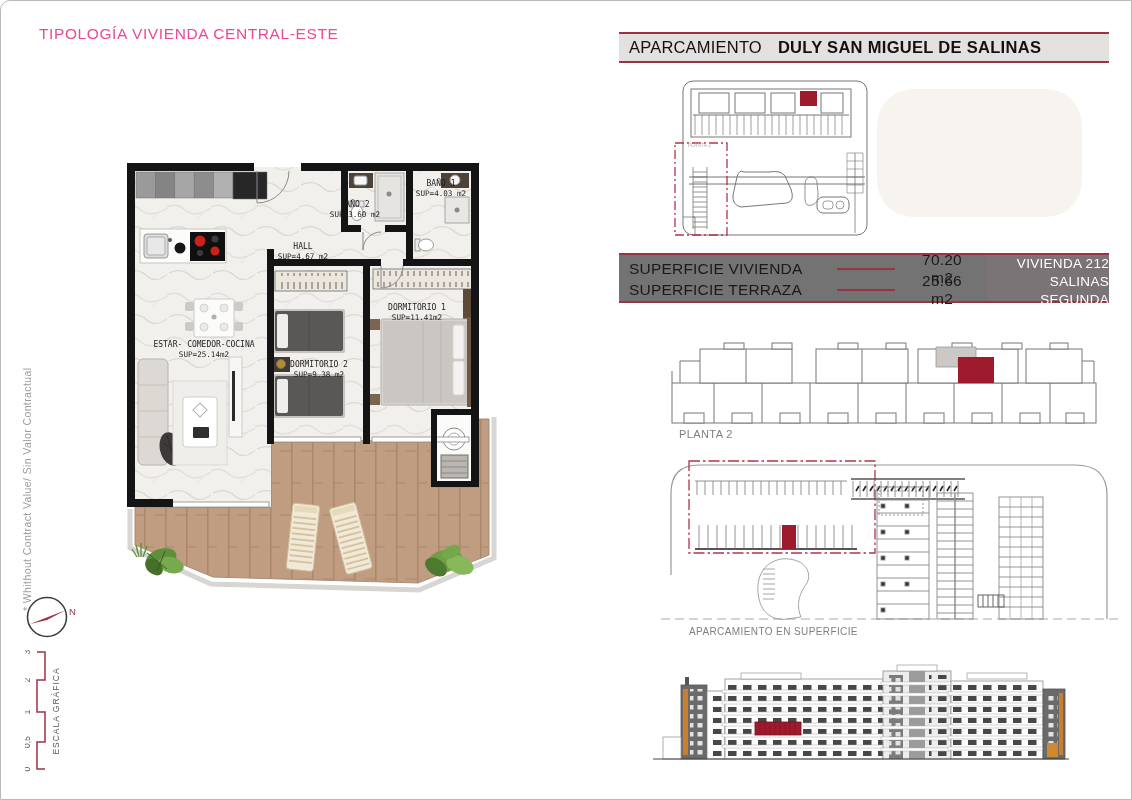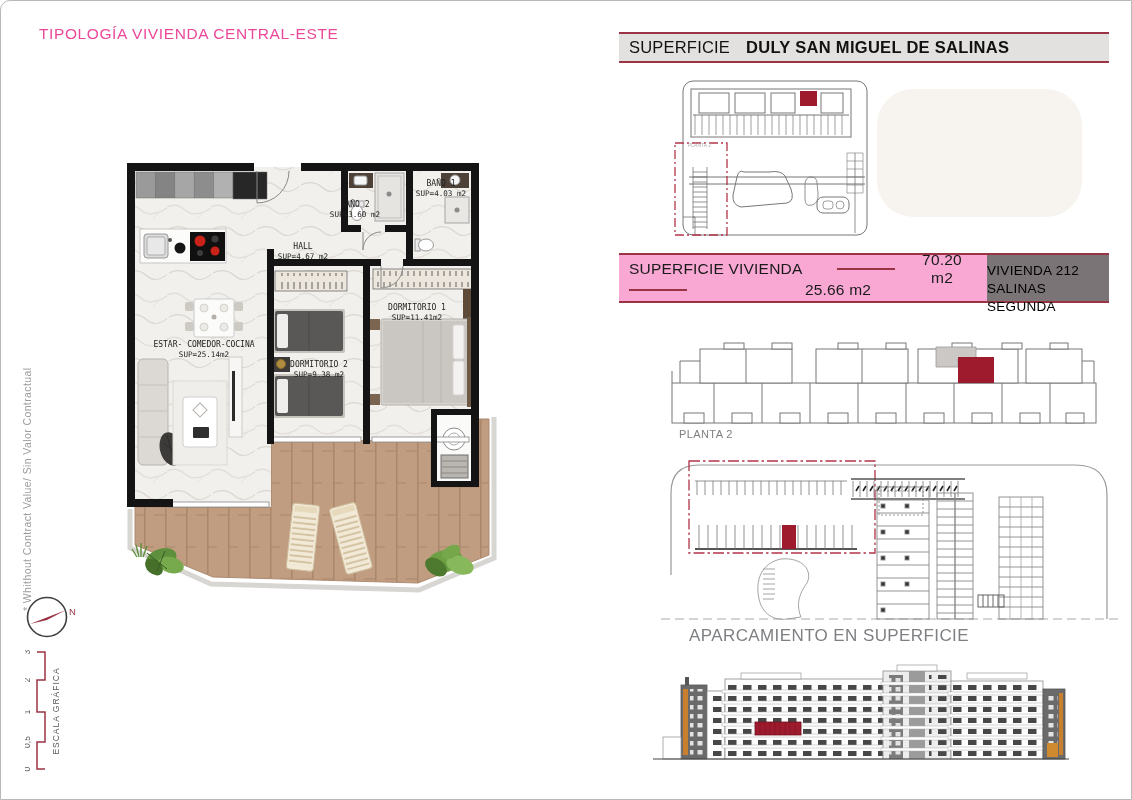--- a/index.html
+++ b/index.html
@@ -14,32 +14,32 @@
   .compass{position:absolute;left:22px;top:592px;}
   .scalebar{position:absolute;left:24px;top:646px;}
   .header-bar{position:absolute;left:618px;top:31px;width:490px;height:31px;box-sizing:border-box;
               background:#e2e1df;border-top:2px solid #9a3344;border-bottom:2px solid #9a3344;
               display:flex;align-items:center;padding-left:10px;font-size:16.5px;color:#111;
               letter-spacing:.2px;}
   .header-bar .bold{font-weight:bold;margin-left:16px;letter-spacing:.3px;}
   .siteplan{position:absolute;left:668px;top:76px;}
   .surface-bar{position:absolute;left:618px;top:252px;width:490px;height:50px;box-sizing:border-box;
                display:flex;border-top:2px solid #9a3344;border-bottom:2px solid #9a3344;}
-  .surface-left{flex:1;background:#f9a8d4;padding:3px 8px 0 10px;}
+  .surface-left{flex:1;background:#737373;padding:3px 8px 0 10px;}
   .surface-row{display:flex;align-items:center;height:21px;font-size:15.5px;color:#1a1a1a;letter-spacing:.2px;}
   .surface-row .lbl{width:208px;}
   .surface-row .dash{width:58px;height:2px;background:#9a3344;margin-right:14px;}
   .surface-row .val{flex:1;text-align:center;padding-right:4px;}
-  .surface-badge{width:122px;background:#7b7477;color:#000000;text-align:left;
-                 font-size:13.5px;line-height:18px;padding-top:7px;box-sizing:border-box;letter-spacing:.3px;}
+  .surface-badge{width:122px;background:#7b7477;color:#ffffff;text-align:right;
+                 font-size:13.5px;line-height:18px;box-sizing:border-box;letter-spacing:.3px;}
   .planta2{position:absolute;left:665px;top:330px;}
   .diagram-label{position:absolute;font-size:11px;color:#7d7f82;letter-spacing:.4px;}
   .planta2-label{left:678px;top:427px;}
   .parking{position:absolute;left:660px;top:452px;}
-  .parking-label{left:688px;top:625px;font-size:17px;}
+  .parking-label{left:688px;top:625px;font-size:10px;}
   .elevation{position:absolute;left:650px;top:648px;}
   svg{display:block;}
   .roomname{font-family:"DejaVu Sans Mono",monospace;font-size:8px;fill:#1d1d1d;}
   .roomsup{font-family:"DejaVu Sans Mono",monospace;font-size:7.6px;fill:#1d1d1d;}
   .tinylbl{font-family:"Liberation Sans",sans-serif;font-size:5px;fill:#b3aeae;}
   .scaletxt{font-family:"Liberation Sans",sans-serif;font-size:8.5px;fill:#5a5a5a;}
 </style>
 </head>
 <body>
 
@@ -279,21 +279,21 @@
       <text class="scaletxt" x="5" y="122" transform="rotate(-90 5 122)">0</text>
       <text class="scaletxt" x="5" y="95" transform="rotate(-90 5 95)">0,5</text>
       <text class="scaletxt" x="5" y="65" transform="rotate(-90 5 65)">1</text>
       <text class="scaletxt" x="5" y="33" transform="rotate(-90 5 33)">2</text>
       <text class="scaletxt" x="5" y="5" transform="rotate(-90 5 5)">3</text>
       <text class="scaletxt" x="34" y="64" transform="rotate(-90 34 64)" letter-spacing="1">ESCALA GRÁFICA</text>
     </g>
   </svg>
 
   <div class="header-bar">
-    <span>SUPERFICIE</span>
+    <span>APARCAMIENTO</span>
     <span class="bold">DULY SAN MIGUEL DE SALINAS</span>
   </div>
 
   <svg class="siteplan" width="420" height="164" viewBox="0 0 420 164">
     <rect x="208" y="12" width="205" height="128" rx="36" fill="#f7f4ef"></rect>
     <g stroke="#777" fill="none" stroke-width="1">
       <rect x="14" y="4" width="184" height="154" rx="10" fill="#ffffff"></rect>
       <rect x="22" y="12" width="160" height="48"></rect>
       <rect x="30" y="16" width="30" height="20"></rect>
       <rect x="66" y="16" width="30" height="20"></rect>
@@ -321,20 +321,21 @@
   </svg>
 
   <div class="surface-bar">
     <div class="surface-left">
       <div class="surface-row">
         <span class="lbl">SUPERFICIE VIVIENDA</span>
         <span class="dash"></span>
         <span class="val">70.20 m2</span>
       </div>
       <div class="surface-row">
+        <span class="lbl">SUPERFICIE TERRAZA</span>
         <span class="dash"></span>
         <span class="val">25.66 m2</span>
       </div>
     </div>
     <div class="surface-badge">
       <div>VIVIENDA 212</div>
       <div>SALINAS SEGUNDA</div>
     </div>
   </div>
 

